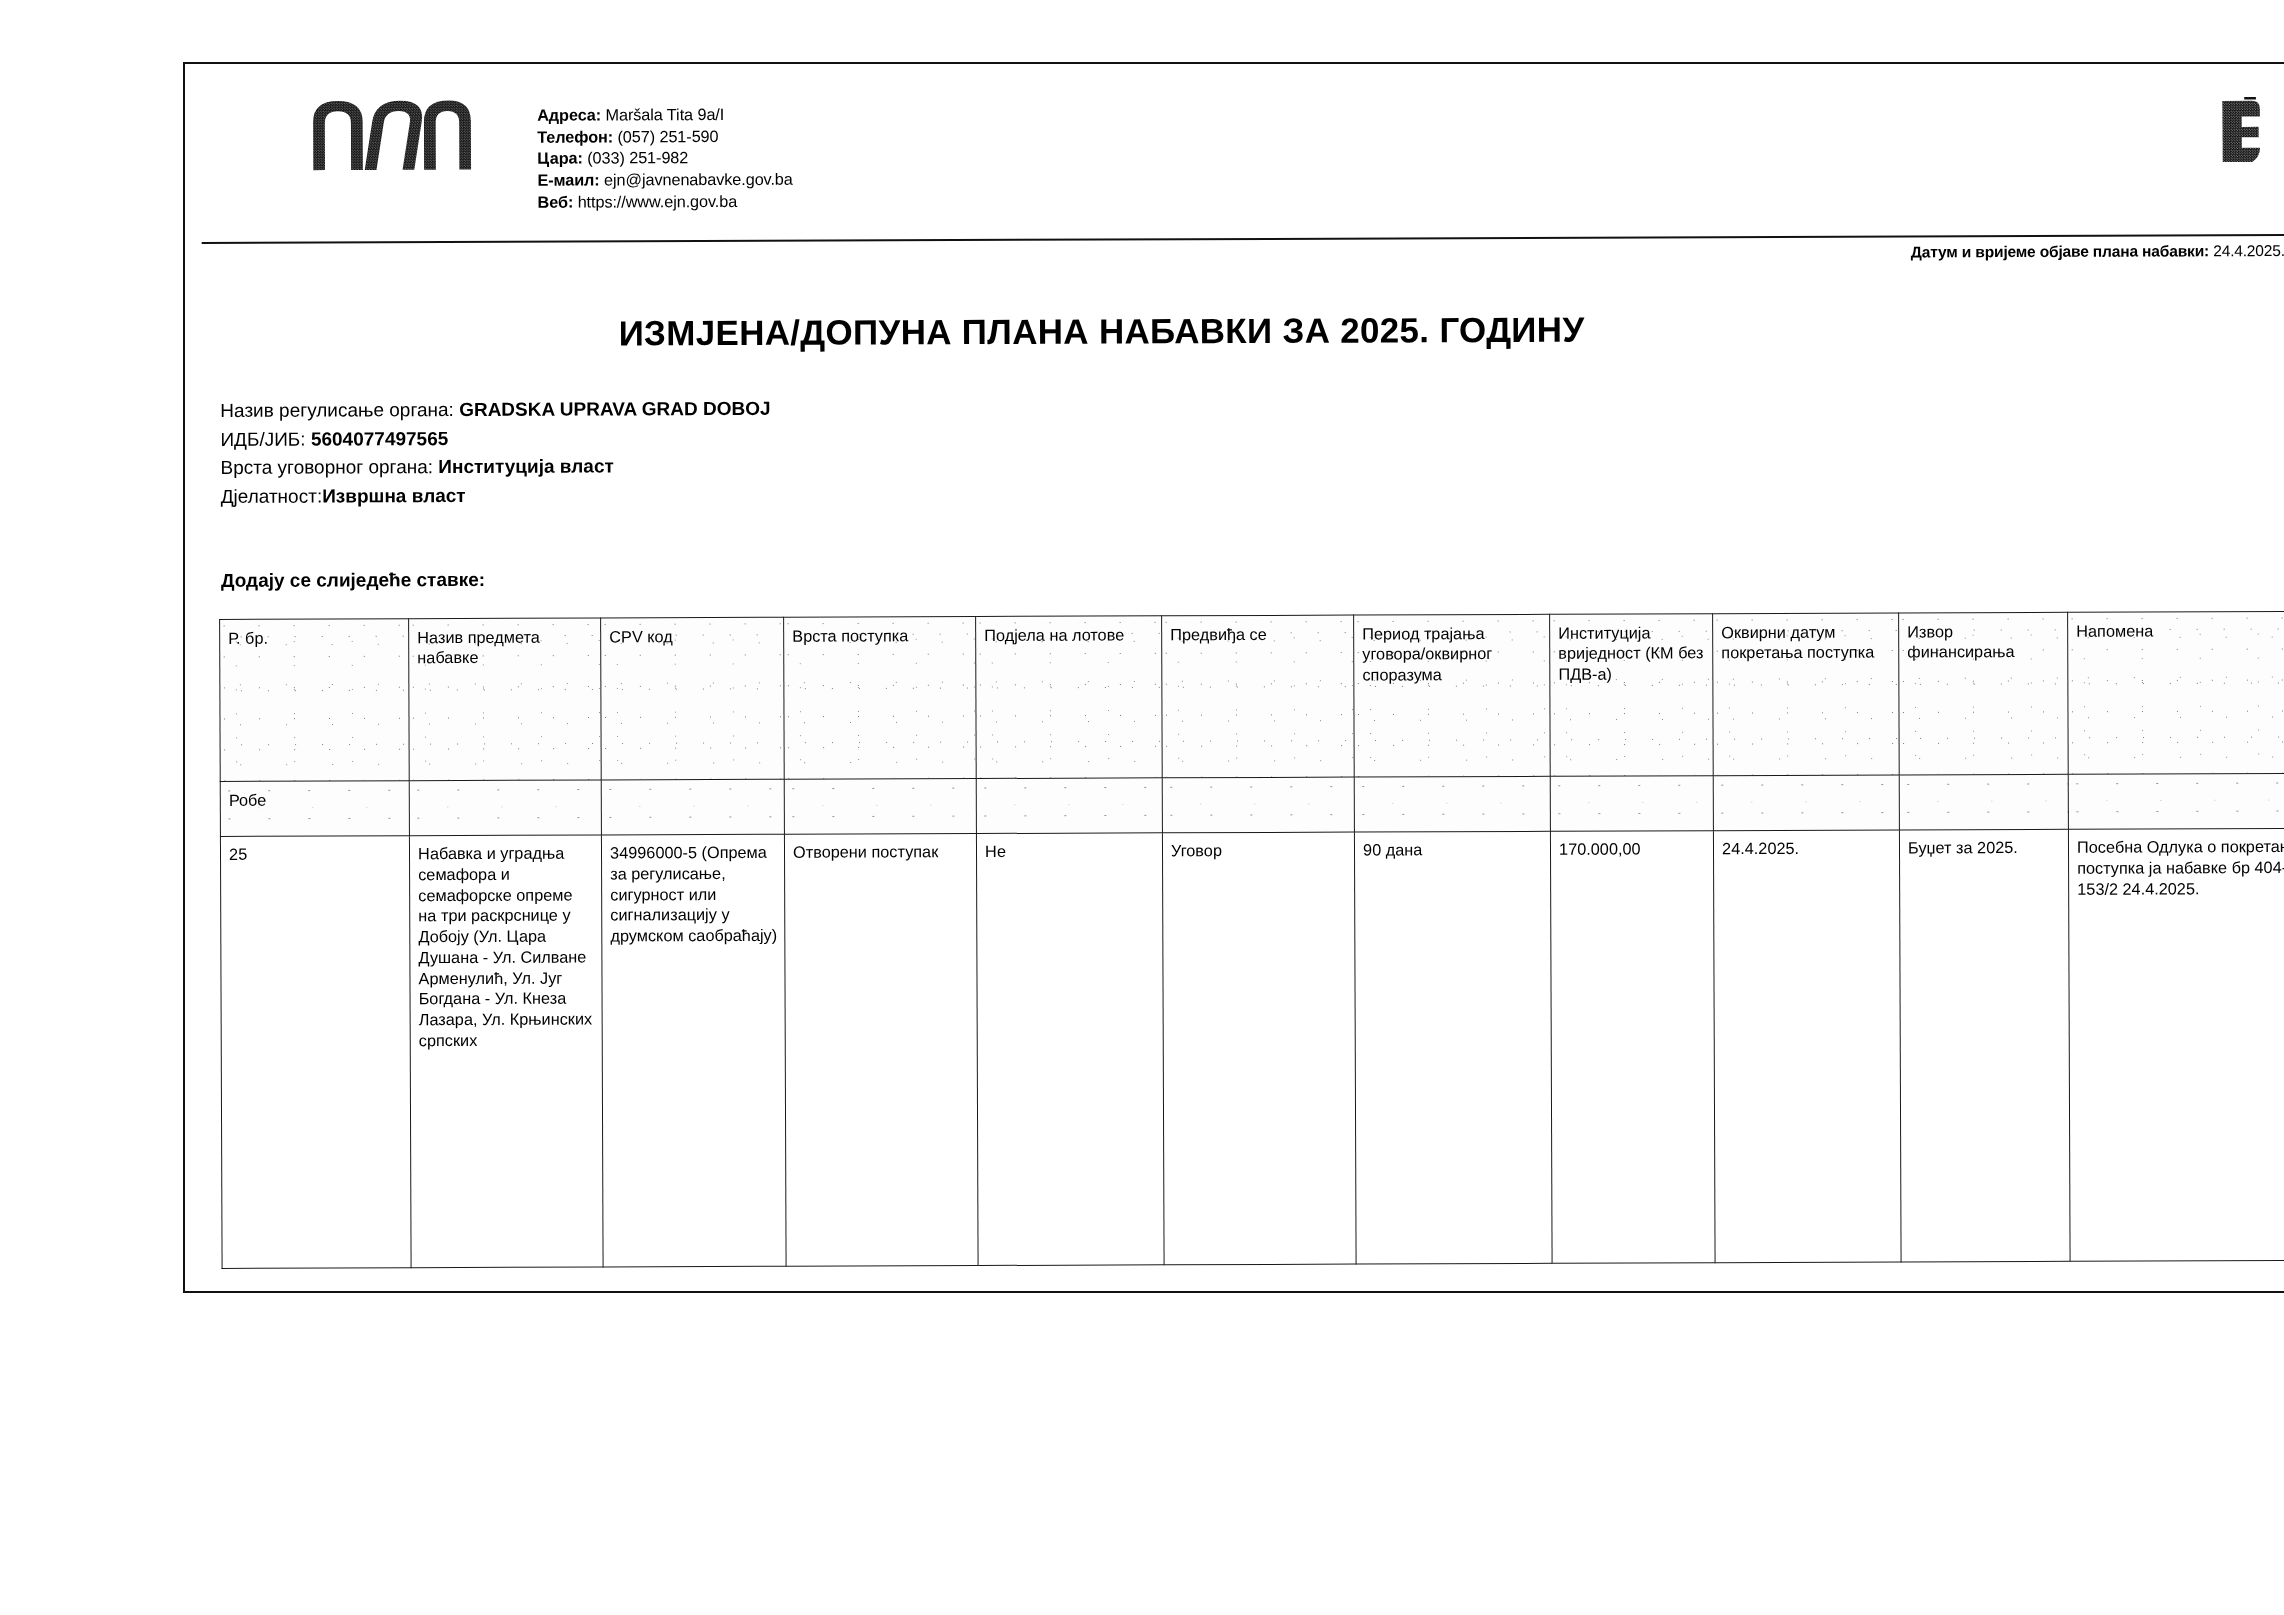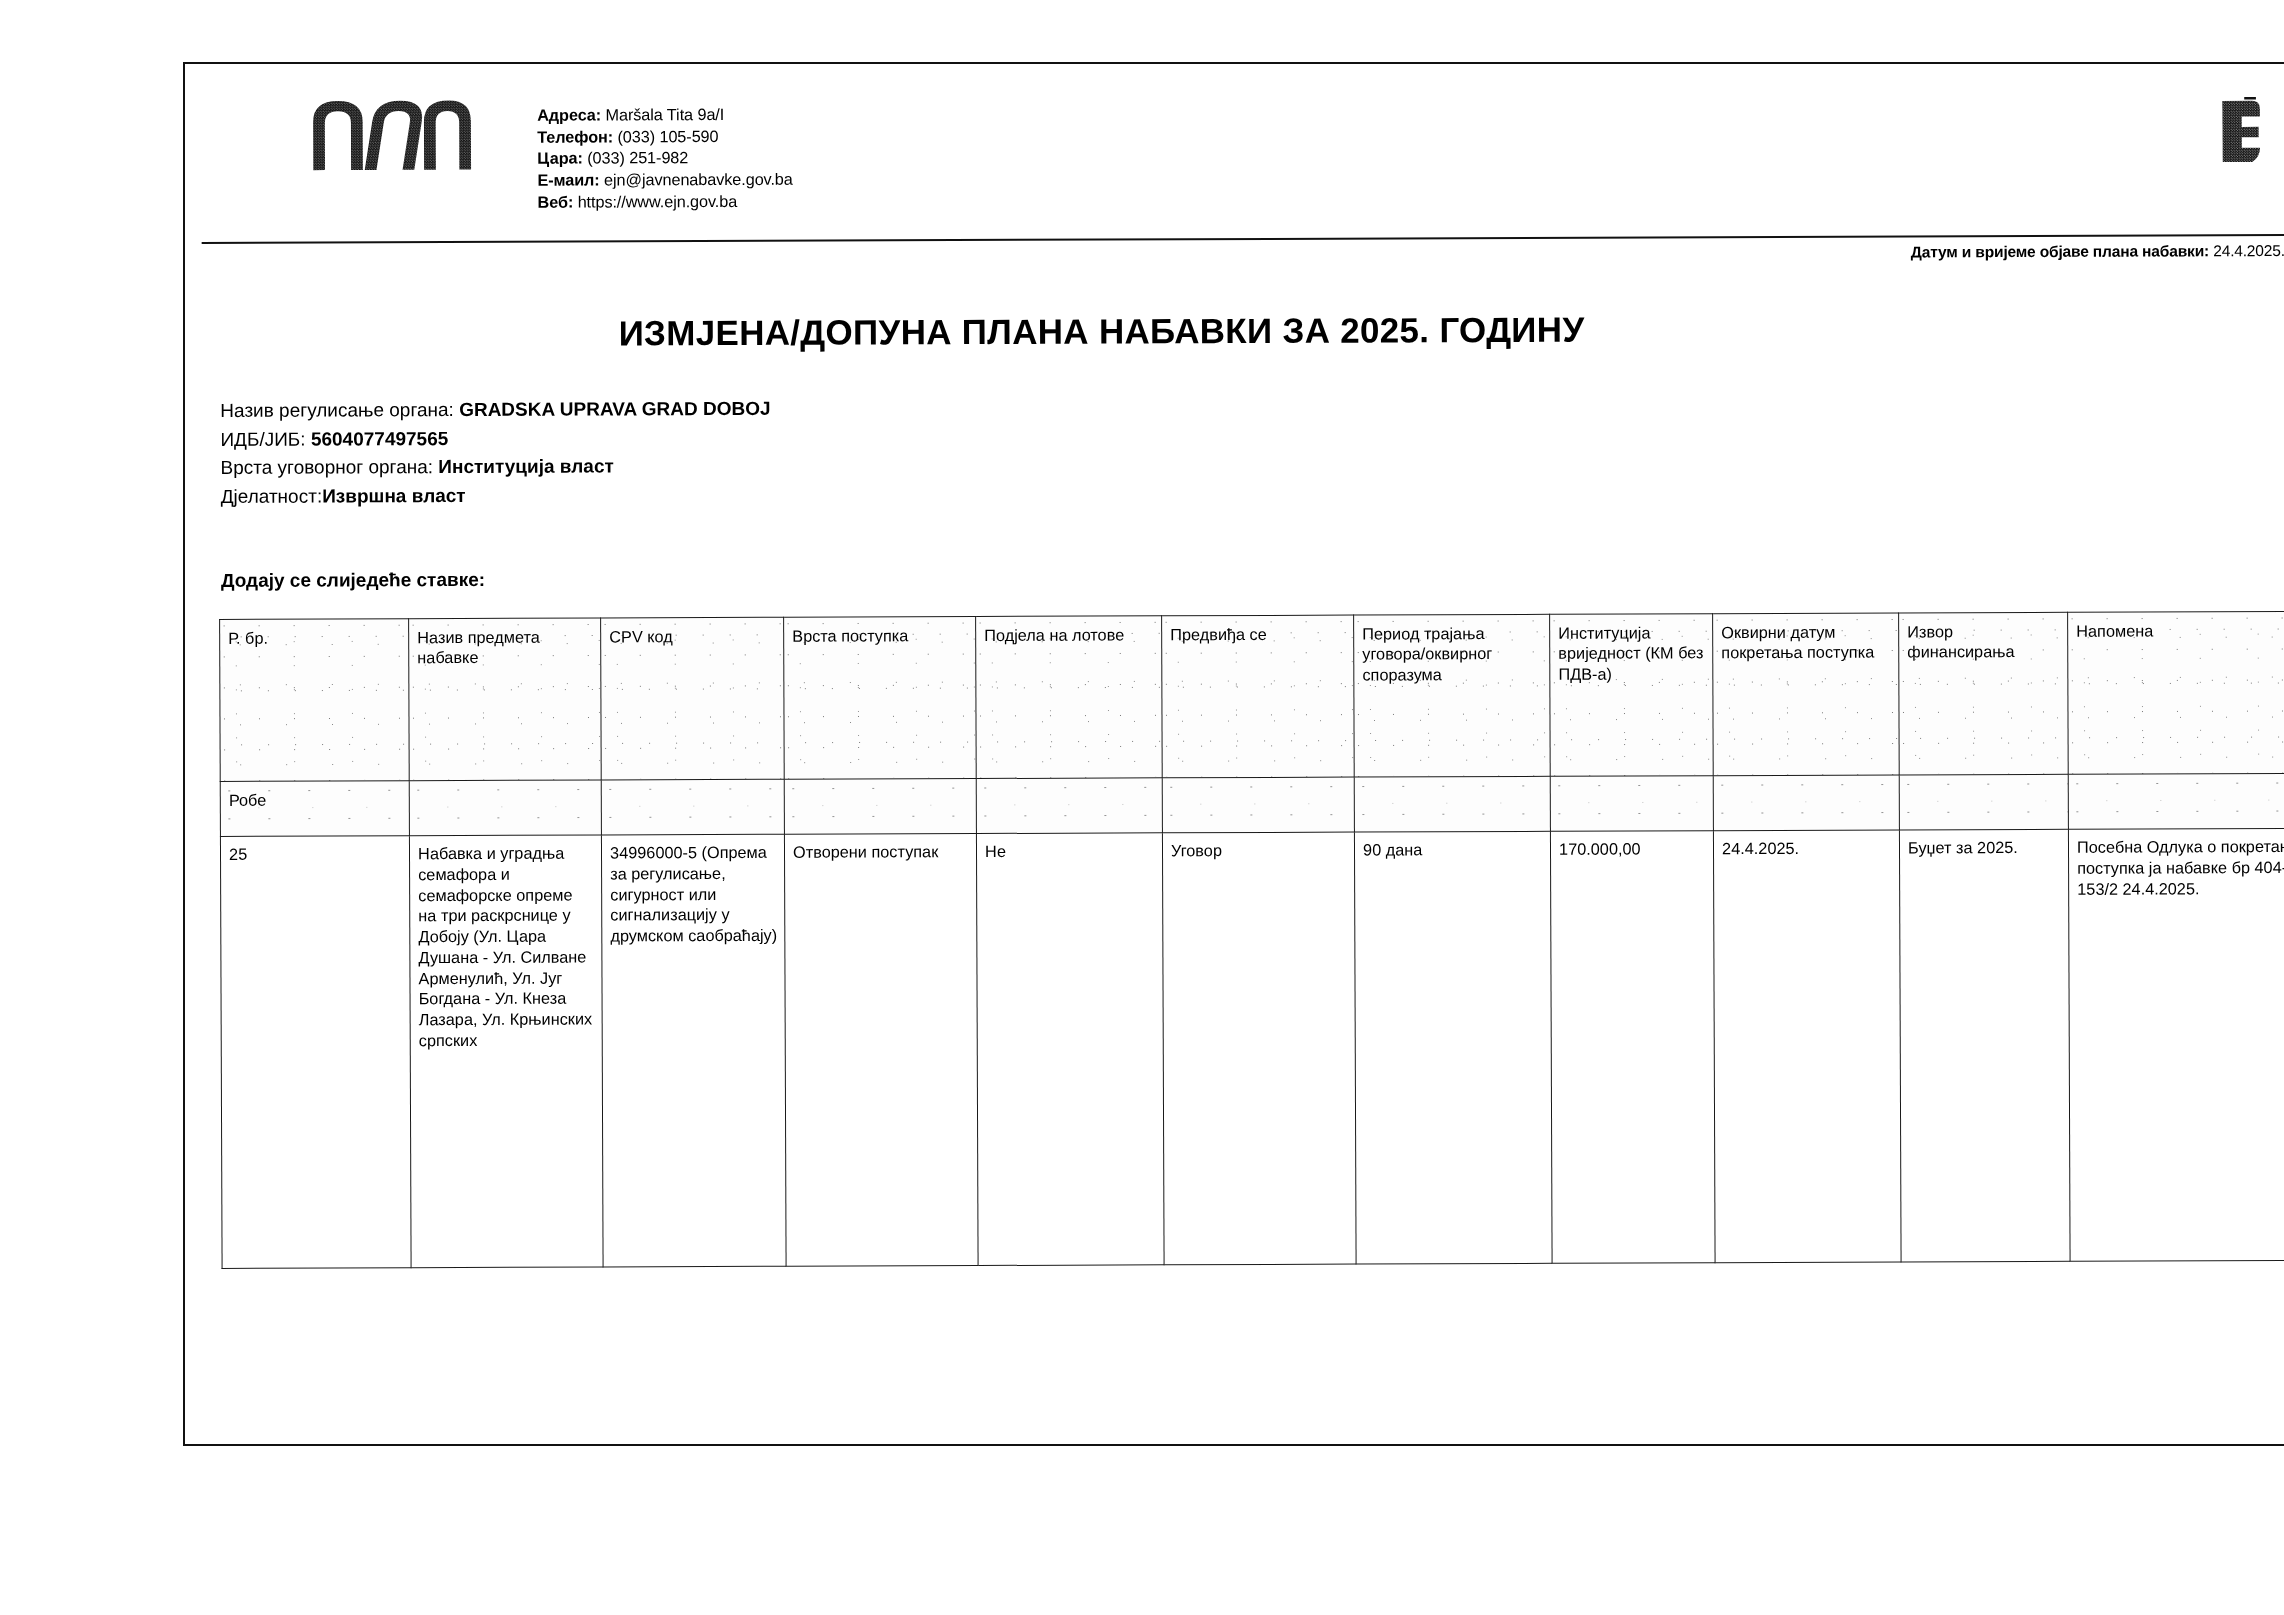--- a/index.html
+++ b/index.html
@@ -9,21 +9,21 @@
     color:#000000;
     position:relative;
     overflow:hidden;
     -webkit-font-smoothing:none;
   }
 
   
   #page-frame{
     position:absolute;
     left:183px; top:62px;
-    width:2102px; height:1384px;
+    width:2102px; height:1231px;
     border:2px solid #111;
     box-sizing:border-box;
     background:#fff;
     overflow:hidden;
   }
   
   #page-frame{border-right:none;}
 
   #page-inner{
     position:absolute;
@@ -170,21 +170,21 @@
         <path d="M6 108 L6 34 Q6 2 44 2 Q82 2 82 34 L82 108 L64 108 L64 36 Q64 18 44 18 Q24 18 24 36 L24 108 Z" fill="url(#spk)"></path>
 
         <path d="M92 108 L92 34 Q92 2 130 2 Q168 2 168 34 L168 108 L150 108 L150 36 Q150 18 130 18 Q110 18 110 36 L110 108 Z" fill="url(#spk)" transform="skewX(-9) translate(10,0)"></path>
 
         <path d="M176 108 L176 34 Q176 2 214 2 Q248 2 248 34 L248 108 L230 108 L230 36 Q230 18 212 18 Q194 18 194 36 L194 108 Z" fill="url(#spk)"></path>
       </svg>
     </div>
 
     <div id="contact-block">
       <div class="contact-line"><b>Адреса:</b><span> Maršala Tita 9a/I</span></div>
-      <div class="contact-line"><b>Телефон:</b><span> (033) 105-590</span></div>
+      <div class="contact-line"><b>Телефон:</b><span> (057) 251-590</span></div>
       <div class="contact-line"><b>Цара:</b><span> (033) 251-982</span></div>
       <div class="contact-line"><b>Е-маил:</b><span> ejn@javnenabavke.gov.ba</span></div>
       <div class="contact-line"><b>Веб:</b><span> https://www.ejn.gov.ba</span></div>
     </div>
 
     <div id="edge-logo">
       <svg width="52" height="85" viewBox="0 0 80 130" aria-hidden="true">
         <defs>
           <pattern id="spk2" width="4" height="4" patternUnits="userSpaceOnUse">
             <rect width="4" height="4" fill="#111"></rect>

